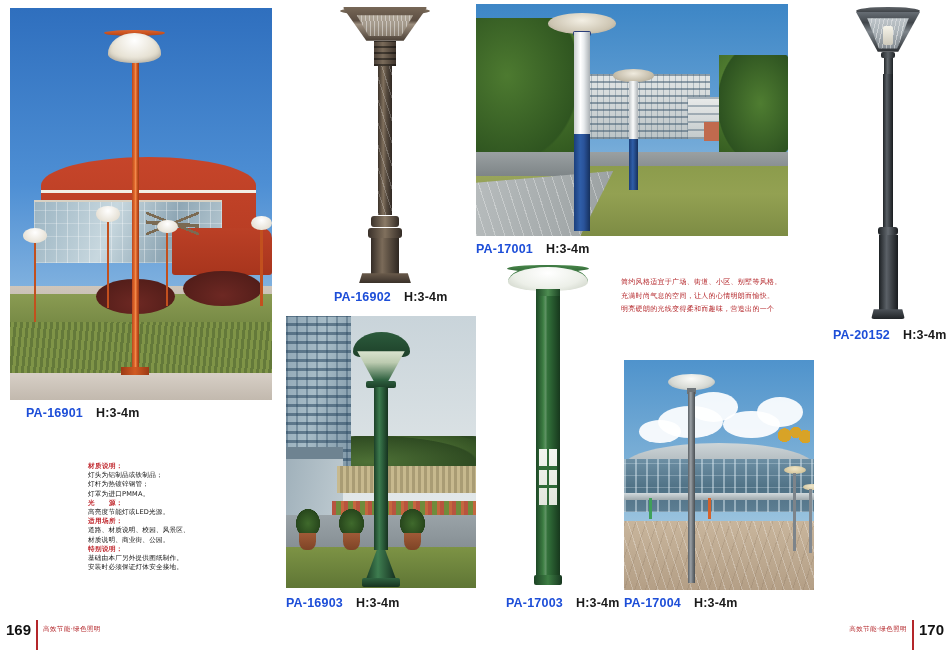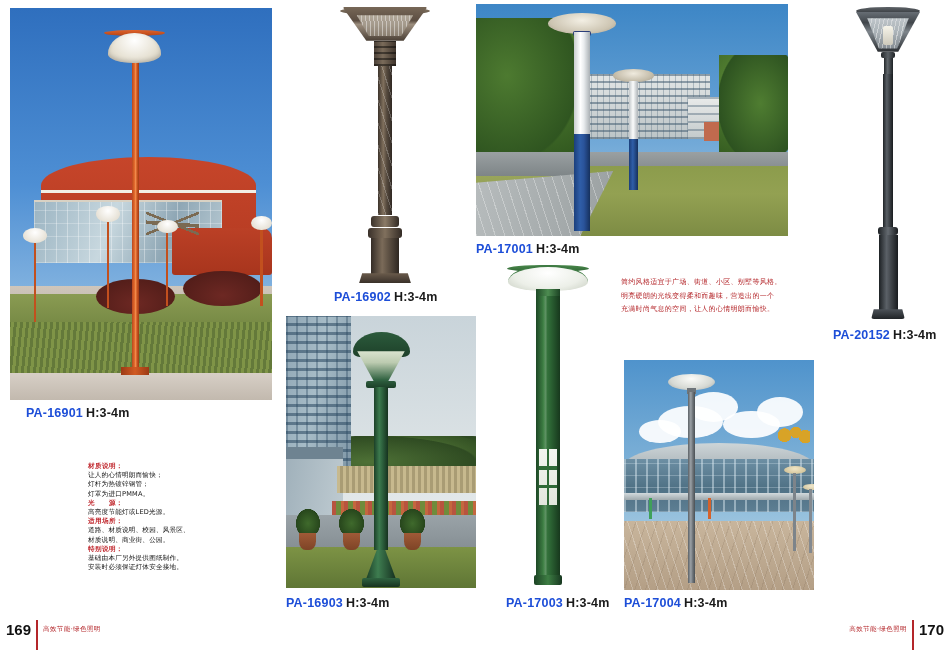--- a/index.html
+++ b/index.html
@@ -11,21 +11,21 @@
   }
   .page { position: relative; width: 950px; height: 654px; background:#fff; }
 
   
   .photo { position: absolute; overflow: hidden; background:#fff; }
   .photo .sky { position:absolute; inset:0; }
 
   
   .code-label { position: absolute; white-space: nowrap; font-size: 12.5px; font-weight: bold; letter-spacing:.2px; }
   .code-label .code { color:#1d4ed8; }
-  .code-label .hgt  { color:#1a1a1a; margin-left:3px; }
+  .code-label .hgt  { color:#1a1a1a; margin-left:13px; }
 
   
   .spec-block { position:absolute; left:88px; top:462px; width:150px;
                 font-size:6.6px; line-height:9.2px; font-family:"DejaVu Sans", sans-serif; }
   .spec-block .hd { color:#c0272d; font-weight:bold; letter-spacing:.4px; }
   .spec-block .ln { color:#111; letter-spacing:.2px; }
 
   
   .desc-para { position:absolute; left:621px; top:276px; width:200px;
                color:#b4262a; font-size:7px; line-height:13.5px;
@@ -479,37 +479,37 @@
     <div class="gl-disc"></div>
     <div class="gl-neck"></div>
     <div class="gl-pole"></div>
   </div>
   <div class="code-label" style="left:624px; top:596px;">
     <span class="code">PA-17004</span><span class="hgt">H:3-4m</span>
   </div>
 
   <div class="spec-block">
     <div class="hd">材质说明：</div>
-    <div class="ln">让人的心情明朗而愉快；</div>
+    <div class="ln">灯头为铝制品或铁制品；</div>
     <div class="ln">灯杆为热镀锌钢管；</div>
     <div class="ln">灯罩为进口PMMA。</div>
     <div class="hd">光　　源：</div>
     <div class="ln">高亮度节能灯或LED光源。</div>
     <div class="hd">适用场所：</div>
     <div class="ln">道路、材质说明、校园、风景区、</div>
     <div class="ln">材质说明、商业街、公园。</div>
     <div class="hd">特别说明：</div>
     <div class="ln">基础由本厂另外提供图纸制作。</div>
     <div class="ln">安装时必须保证灯体安全接地。</div>
   </div>
 
   <div class="desc-para">
     <div>简约风格适宜于广场、街道、小区、别墅等风格。</div>
+    <div>充满时尚气息的空间，让人的心情明朗而愉快。</div>
     <div>明亮硬朗的光线变得柔和而趣味，营造出的一个</div>
-    <div>充满时尚气息的空间，让人的心情明朗而愉快。</div>
   </div>
 
   <div class="footer left">
     <span class="pno">169</span>
     <span class="bar"></span>
     <span class="ftxt">高效节能·绿色照明</span>
   </div>
   <div class="footer right">
     <span class="ftxt">高效节能·绿色照明</span>
     <span class="bar"></span>

